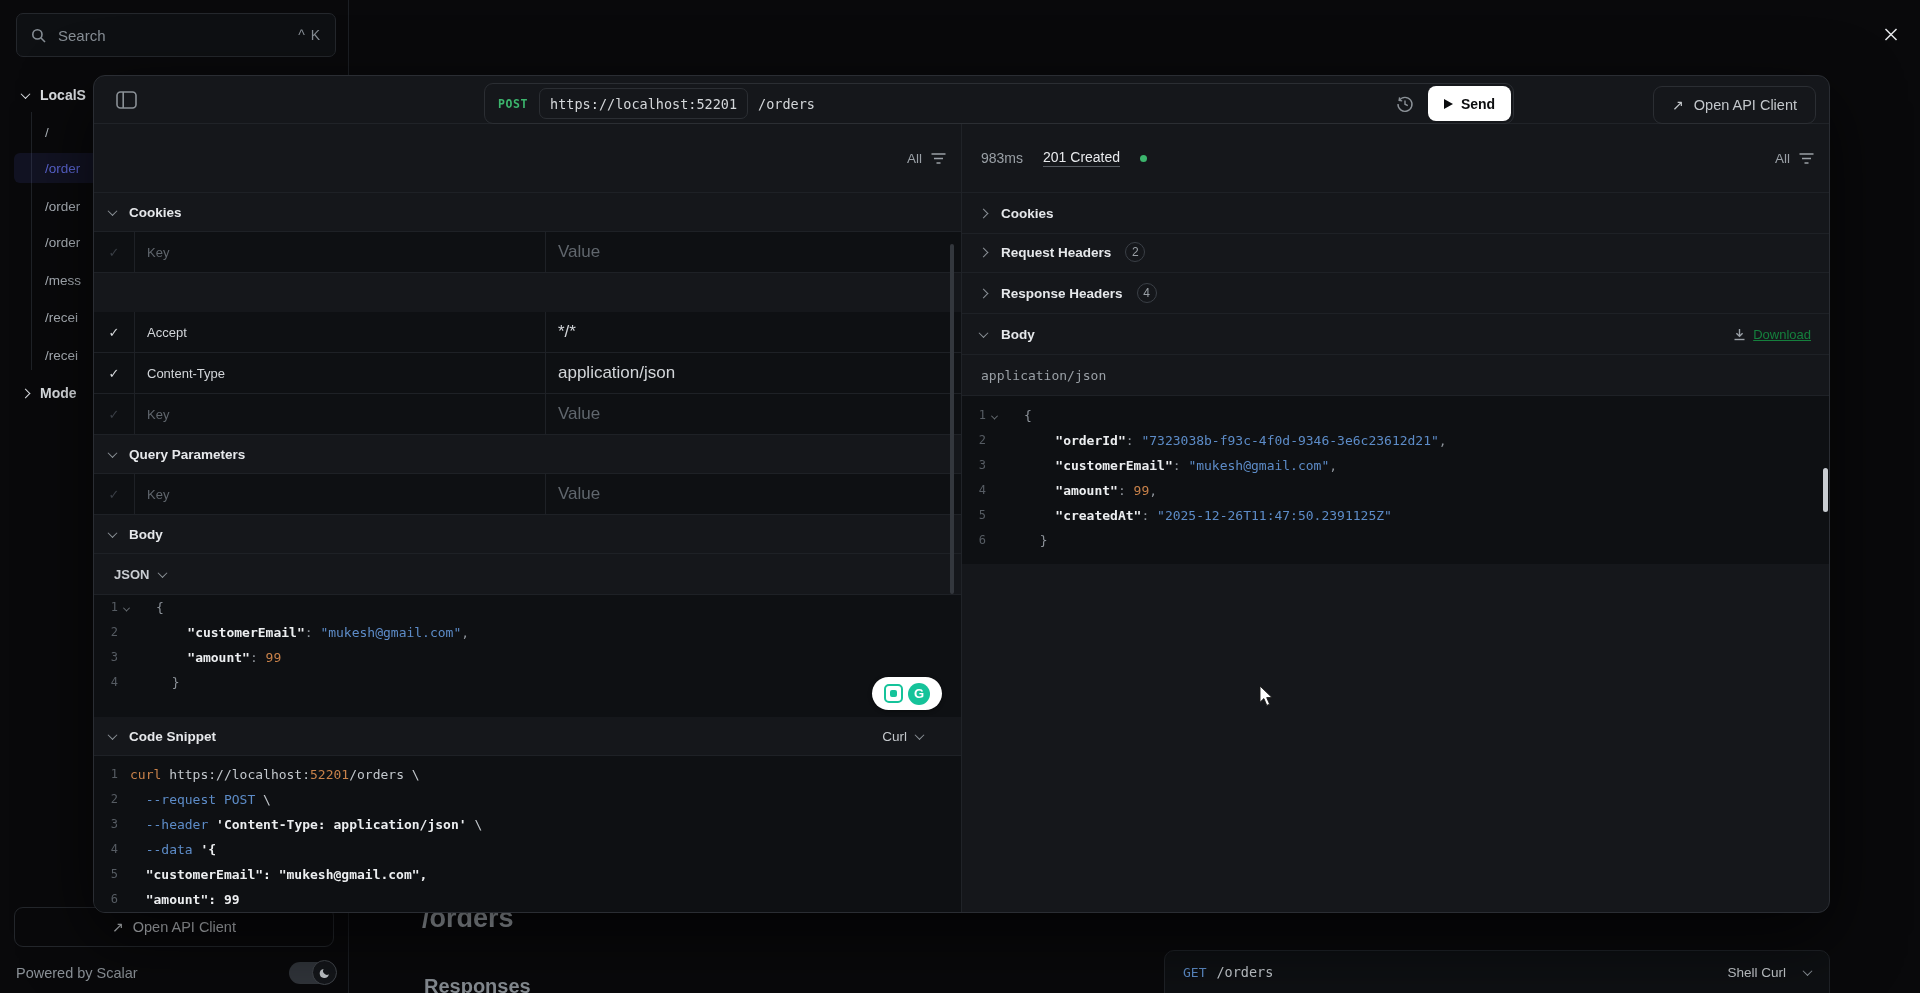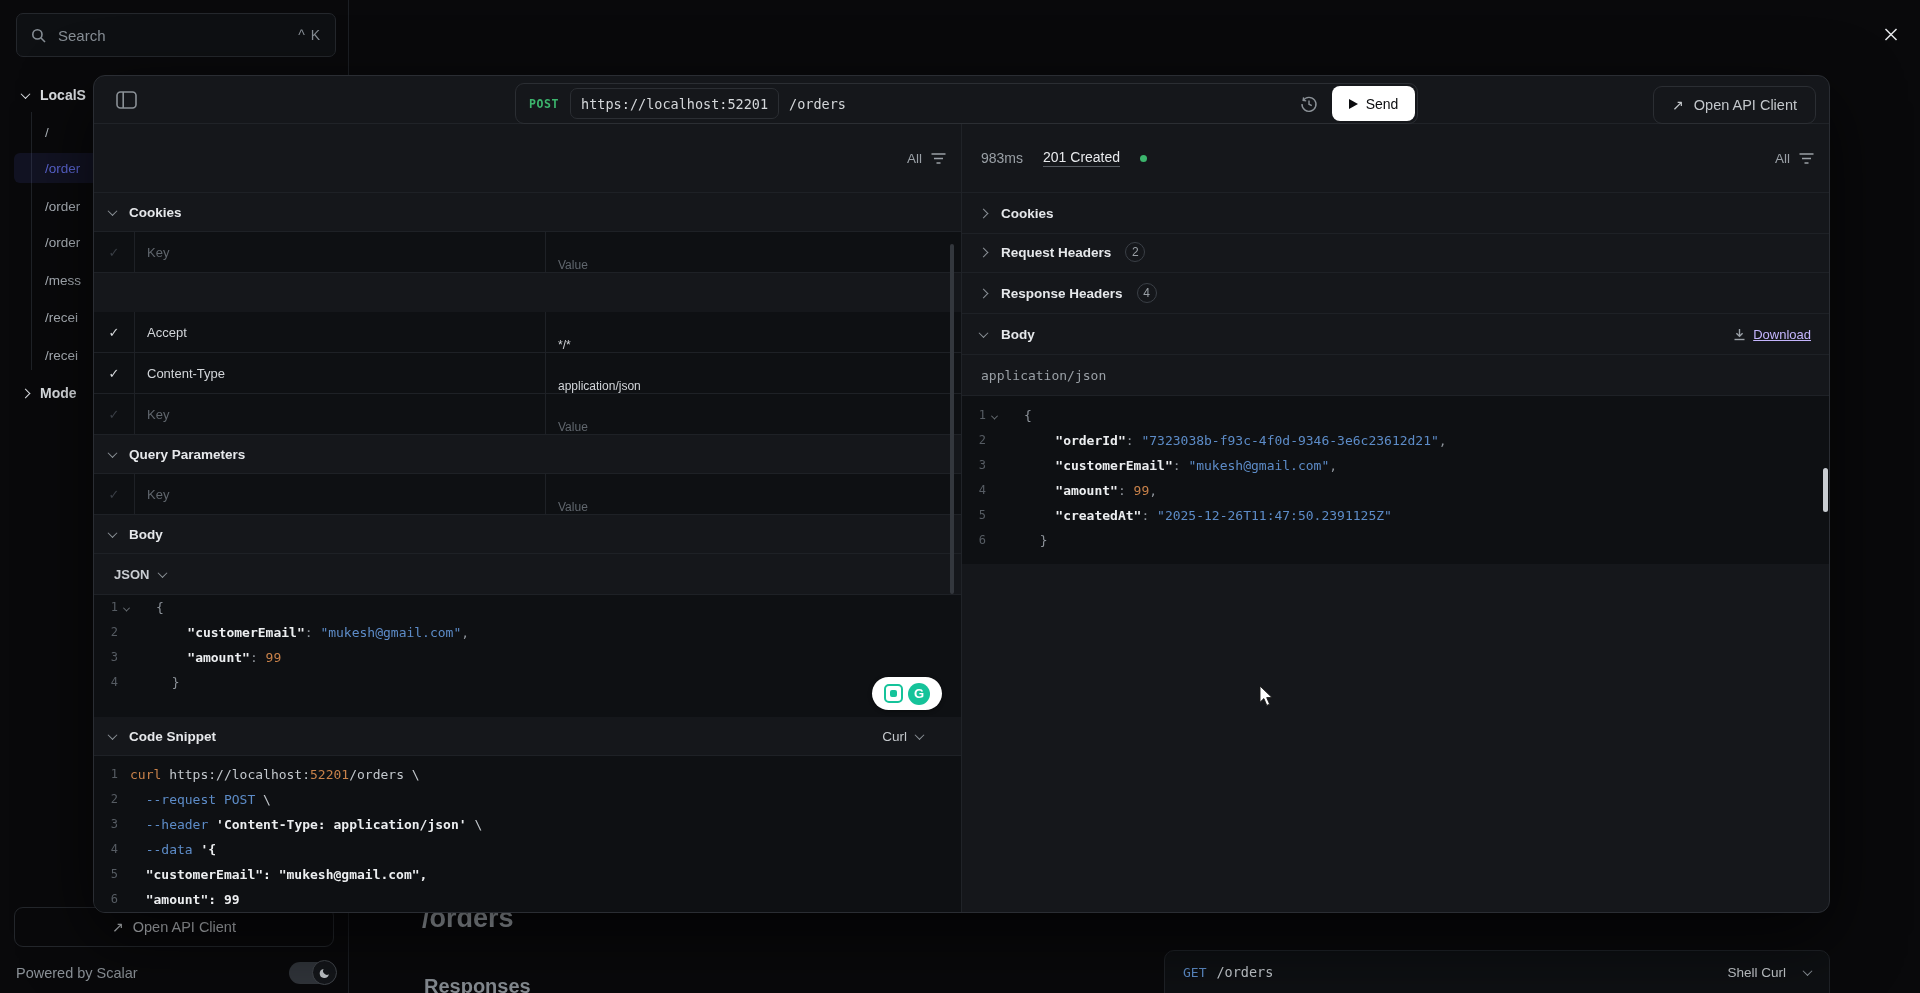--- a/index.html
+++ b/index.html
@@ -44,49 +44,49 @@
            border:1px solid #1f2227;border-radius:10px 10px 0 0;display:flex;align-items:center;padding:0 18px;gap:10px;}
   .bg-card .m{color:#5d8cc8;font-size:13px;}
   .bg-card .p{color:#c3c8cd;font-size:13.5px;}
   .bg-card .lang{margin-left:auto;color:#c3c7cb;font-size:13.5px;display:flex;align-items:center;gap:18px;}
 
   
   .modal{position:absolute;left:93px;top:75px;width:1737px;height:838px;background:#15171b;
          border:1px solid #2a2d33;border-radius:12px;box-shadow:0 24px 70px rgba(0,0,0,.65);overflow:hidden;}
   .topbar{position:absolute;left:0;top:0;width:100%;height:48px;border-bottom:1px solid #202328;}
   .panel-toggle{position:absolute;left:22px;top:15px;color:#8b9197;}
-  .urlbar{position:absolute;left:421px;top:7px;width:903px;height:41px;border:1px solid #2b2e33;border-radius:9px;
+  .urlbar{position:absolute;left:390px;top:7px;width:1030px;height:41px;border:1px solid #2b2e33;border-radius:9px;
           display:flex;align-items:center;padding-left:13px;}
   .method-post{color:#3cb56d;font-weight:700;font-size:11.5px;letter-spacing:.6px;margin-right:11px;font-family:"DejaVu Sans Mono",monospace;}
   .urlbox{border:1px solid #2b2e33;border-radius:7px;height:31px;display:flex;align-items:center;padding:0 10px;
           color:#d4d7da;font-size:13.5px;}
   .urlpath{margin-left:10px;color:#d4d7da;font-size:13.5px;}
   .urlbar .spacer{flex:1;}
   .history-btn{color:#8b9197;margin-right:14px;display:flex;}
   .send-btn{width:83px;height:35px;background:#ffffff;border:none;border-radius:8px;margin-right:2px;
-            display:flex;align-items:center;justify-content:center;gap:8px;color:#0b0c0e;font-weight:400;font-size:14px;cursor:pointer;}
+            display:flex;align-items:center;justify-content:center;gap:8px;color:#0b0c0e;font-weight:700;font-size:14px;cursor:pointer;}
   .play-tri{width:0;height:0;border-left:9px solid #0b0c0e;border-top:5.5px solid transparent;border-bottom:5.5px solid transparent;}
   .open-client-btn{position:absolute;right:13px;top:10px;height:38px;padding:0 18px;border:1px solid #2b2e33;border-radius:9px;
                    background:transparent;display:flex;align-items:center;gap:10px;color:#c3c7cb;font-size:14.5px;cursor:pointer;}
 
   .req-panel{position:absolute;left:0;top:48px;width:867px;height:790px;}
   .resp-panel{position:absolute;left:868px;top:48px;width:869px;height:790px;}
   .vsplit{position:absolute;left:867px;top:48px;width:1px;height:790px;background:#202328;}
 
   .row{position:absolute;left:0;width:100%;border-bottom:1px solid #1e2126;display:flex;align-items:center;}
   .filter-row{height:69px;top:0;justify-content:flex-end;padding-right:15px;gap:9px;color:#9aa0a6;font-size:13.5px;}
   .sec-hdr{height:39px;background:#15171b;padding-left:15px;gap:13px;font-size:13.5px;font-weight:700;color:#e6e8eb;}
   .sec-hdr .chev, .resp-row .chev{color:#8b9197;}
   .kv-row{height:41px;background:#0e1013;padding:0;}
   .kv-check{width:41px;height:100%;border-right:1px solid #1e2126;display:flex;align-items:center;justify-content:center;
             color:#3a3f46;font-size:13px;}
   .kv-check.on{color:#d7dadd;}
   .kv-key{width:411px;height:100%;border-right:1px solid #1e2126;display:flex;align-items:center;padding-left:12px;
           font-size:13px;color:#d2d5d9;}
-  .kv-val{flex:1;height:100%;display:flex;align-items:flex-end;padding-left:12px;font-size:12px;color:#d2d5d9;}
+  .kv-val{flex:1;height:100%;display:flex;align-items:center;padding-left:12px;font-size:17px;color:#d2d5d9;}
   .ph{color:#60666d;}
   .fmt-row{height:41px;background:#15171b;padding-left:20px;gap:10px;font-size:13px;font-weight:600;color:#c9cdd2;}
   .code-block{position:absolute;left:0;width:100%;background:#0e1013;}
   .snippet-hdr-right{margin-left:auto;display:flex;align-items:center;gap:9px;padding-right:38px;
                      font-weight:400;color:#c3c7cb;font-size:13.5px;}
 
   
   .cl{position:relative;height:25px;line-height:25px;padding-left:62px;white-space:pre;
       font-family:"DejaVu Sans Mono",monospace;font-size:13px;}
   .snippet .cl{padding-left:36px;}
@@ -97,21 +97,21 @@
 
   
   .status-row{height:69px;padding-left:19px;gap:20px;font-size:14px;}
   .duration{color:#9aa0a6;}
   .status-code{color:#e8eaed;border-bottom:1px solid #565b62;padding-bottom:1px;text-align:center;}
   .green-dot{width:7px;height:7px;border-radius:50%;background:#3cb56d;}
   .status-row .right-filter{margin-left:auto;display:flex;align-items:center;gap:9px;padding-right:17px;color:#9aa0a6;font-size:13.5px;}
   .resp-row{height:41px;padding-left:18px;gap:14px;font-size:13.5px;font-weight:700;color:#e6e8eb;}
   .count-badge{min-width:20px;height:20px;border:1px solid #3a3f46;border-radius:10px;display:flex;align-items:center;
                justify-content:center;color:#9aa0a6;font-size:12px;font-weight:400;padding:0 5px;}
-  .download-link{margin-left:auto;padding-right:20px;display:flex;align-items:center;gap:7px;color:#c4b5fd;
+  .download-link{margin-left:auto;padding-right:20px;display:flex;align-items:center;gap:7px;color:#15803d;
                  font-size:13px;font-weight:400;}
   .download-link .lbl{text-decoration:underline;}
   .ct-row{height:41px;padding-left:19px;color:#9aa0a6;font-size:13px;font-weight:400;}
 
   .scroll-thumb{position:absolute;border-radius:3px;}
 
   
   .gram-badge{position:absolute;left:872px;top:677px;width:70px;height:33px;background:#fff;border-radius:17px;
               display:flex;align-items:center;justify-content:center;gap:5px;box-shadow:0 1px 4px rgba(0,0,0,.4);}
   .gram-sq{width:19px;height:19px;border:2px solid #15c39a;border-radius:5px;display:flex;align-items:center;justify-content:center;}

